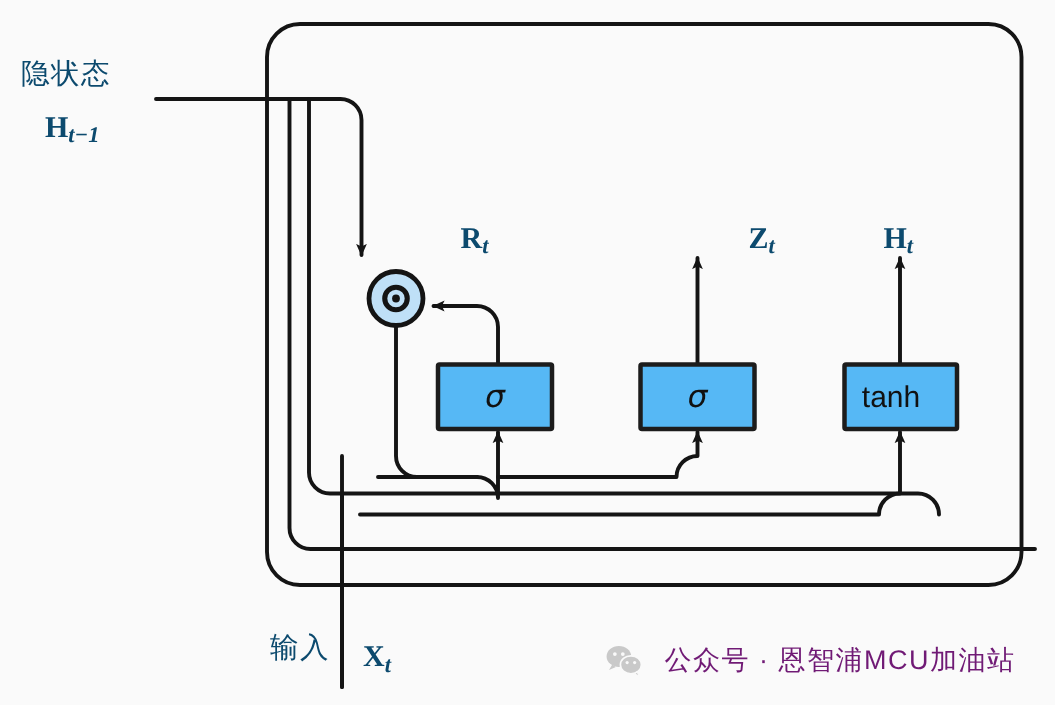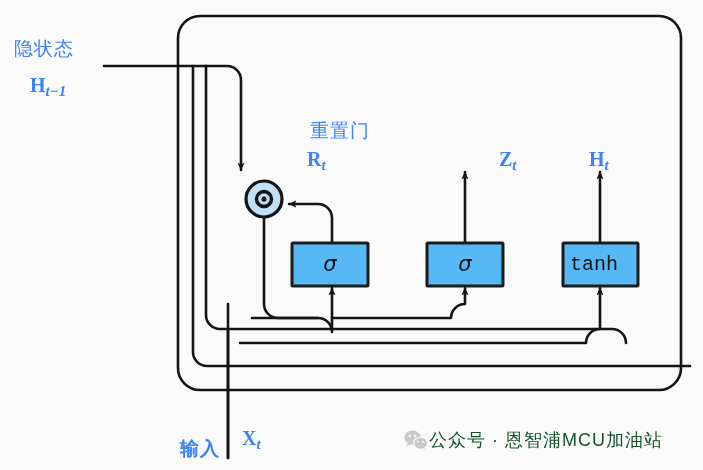--- a/index.html
+++ b/index.html
@@ -6,39 +6,39 @@
   body{
     width:703px;height:470px;
     background:#fafafa;
     font-family:"Liberation Sans","DejaVu Sans",sans-serif;
     overflow:hidden;
     position:relative;
   }
   #stage{position:absolute;left:0;top:0;width:703px;height:470px;}
   svg#diagram{position:absolute;left:0;top:0;width:703px;height:470px;}
 
-  .lbl{position:absolute;color:#3b82f6;white-space:nowrap;}
+  .lbl{position:absolute;color:#0c4a6e;white-space:nowrap;}
   .cn{font-size:19px;letter-spacing:1px;}
   .var{font-family:"Liberation Serif","DejaVu Serif",serif;font-weight:bold;font-size:20px;}
   .var .sub{font-size:15px;font-style:italic;font-weight:bold;vertical-align:-0.25em;}
   .tilde{position:relative;}
   .tilde .tmark{position:absolute;left:0;right:0;top:-13px;text-align:center;
                 font-size:17px;font-weight:normal;font-family:"DejaVu Sans",sans-serif;}
 
   .boxtxt{
     position:absolute;color:#111;text-align:center;
     font-size:20px;line-height:1;
   }
   .sigma{font-family:"DejaVu Sans",sans-serif;font-style:italic;font-size:21px;}
   .tanh{font-family:"Liberation Sans",sans-serif;font-size:20px;}
 
   #watermark{
     position:absolute;left:404px;top:428px;
-    display:flex;align-items:center;gap:1px;
-    color:#14532d;font-size:18px;letter-spacing:1px;
+    display:flex;align-items:center;gap:15px;
+    color:#701a75;font-size:18px;letter-spacing:1px;
     user-select:none;
   }
   #watermark .wicon{display:block;}
 </style>
 </head>
 <body>
 
 <div id="stage">
 
   <svg id="diagram" viewBox="0 0 703 470">
@@ -93,32 +93,31 @@
     </g>
 
     <rect x="292" y="243" width="76" height="43" rx="1" fill="#56b8f5" stroke="#1c1c1c" stroke-width="3"></rect>
     <rect x="427" y="243" width="76" height="43" rx="1" fill="#56b8f5" stroke="#1c1c1c" stroke-width="3"></rect>
     <rect x="563" y="243" width="75" height="43" rx="1" fill="#56b8f5" stroke="#1c1c1c" stroke-width="3"></rect>
   </svg>
 
   <div class="lbl cn" style="left:14px;top:36px;">隐状态</div>
   <div class="lbl var" style="left:30px;top:74px;"><span>H</span><span class="sub">t−1</span></div>
 
-  <div class="lbl cn" style="left:310px;top:118px;">重置门</div>
   <div class="lbl var" style="left:307px;top:148px;"><span>R</span><span class="sub">t</span></div>
 
   <div class="lbl var" style="left:454px;top:148px;margin-left:45px;"><span>Z</span><span class="sub">t</span></div>
 
   <div class="lbl var tilde" style="left:589px;top:148px;"><span class="tmark">~</span><span>H</span><span class="sub">t</span></div>
 
   <div class="boxtxt sigma" style="left:292px;top:254px;width:76px;">σ</div>
   <div class="boxtxt sigma" style="left:427px;top:254px;width:76px;">σ</div>
-  <div class="boxtxt tanh" style="left:563px;top:255px;width:62px;font-family:Liberation Mono, monospace;">tanh</div>
+  <div class="boxtxt tanh" style="left:563px;top:255px;width:62px;">tanh</div>
 
-  <div class="lbl cn" style="left:180px;top:436px;font-weight:bold;">输入</div>
+  <div class="lbl cn" style="left:180px;top:419px;">输入</div>
   <div class="lbl var" style="left:242px;top:427px;"><span>X</span><span class="sub">t</span></div>
 
   <div id="watermark">
     <svg class="wicon" width="24" height="21" viewBox="0 0 24 21">
       <ellipse cx="8.6" cy="7.6" rx="8.2" ry="7" fill="#c9c9c9"></ellipse>
       <path d="M4.2,13.0 L2.0,16.6 L6.6,14.6 Z" fill="#c9c9c9"></path>
       <ellipse cx="16.6" cy="13.2" rx="7.0" ry="6.0" fill="#c9c9c9" stroke="#fafafa" stroke-width="1.1"></ellipse>
       <path d="M20.6,18.0 L22.6,20.8 L19.0,19.4 Z" fill="#c9c9c9" stroke="#fafafa" stroke-width="0.8"></path>
       <circle cx="5.9" cy="6.0" r="1.25" fill="#fafafa"></circle>
       <circle cx="11.2" cy="6.0" r="1.25" fill="#fafafa"></circle>

